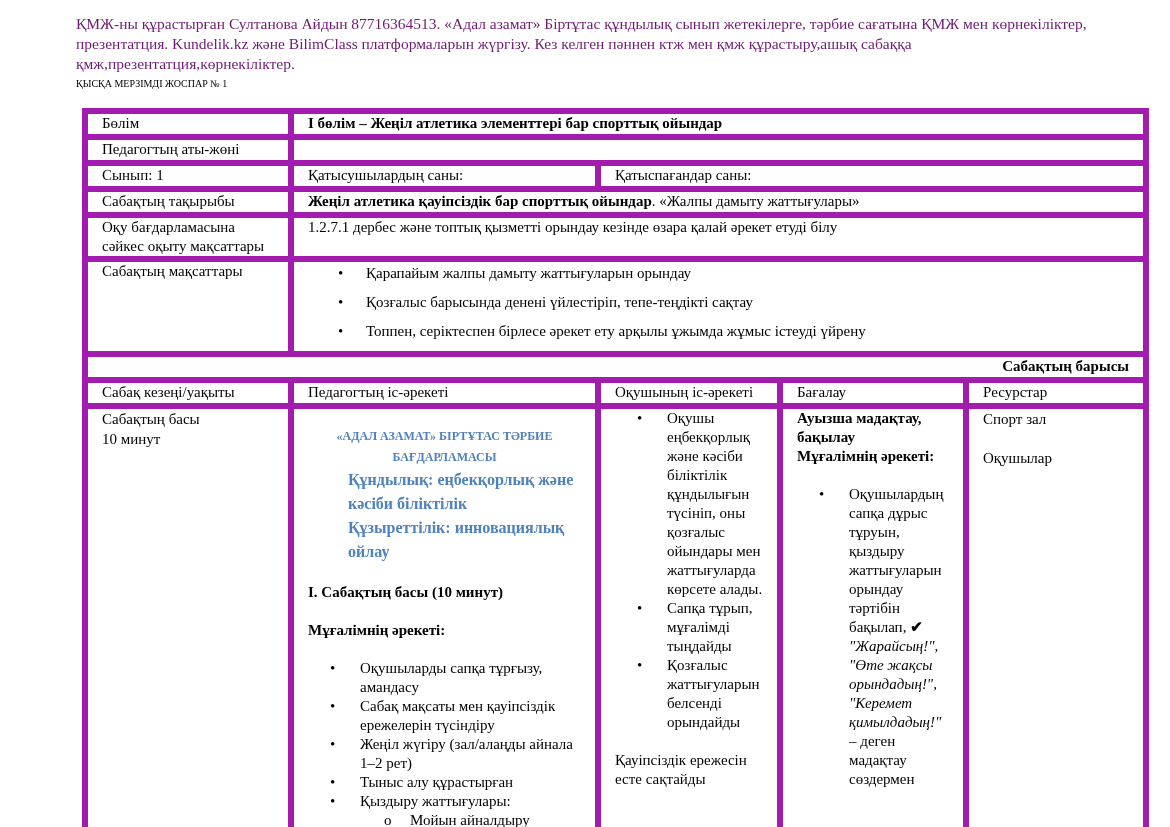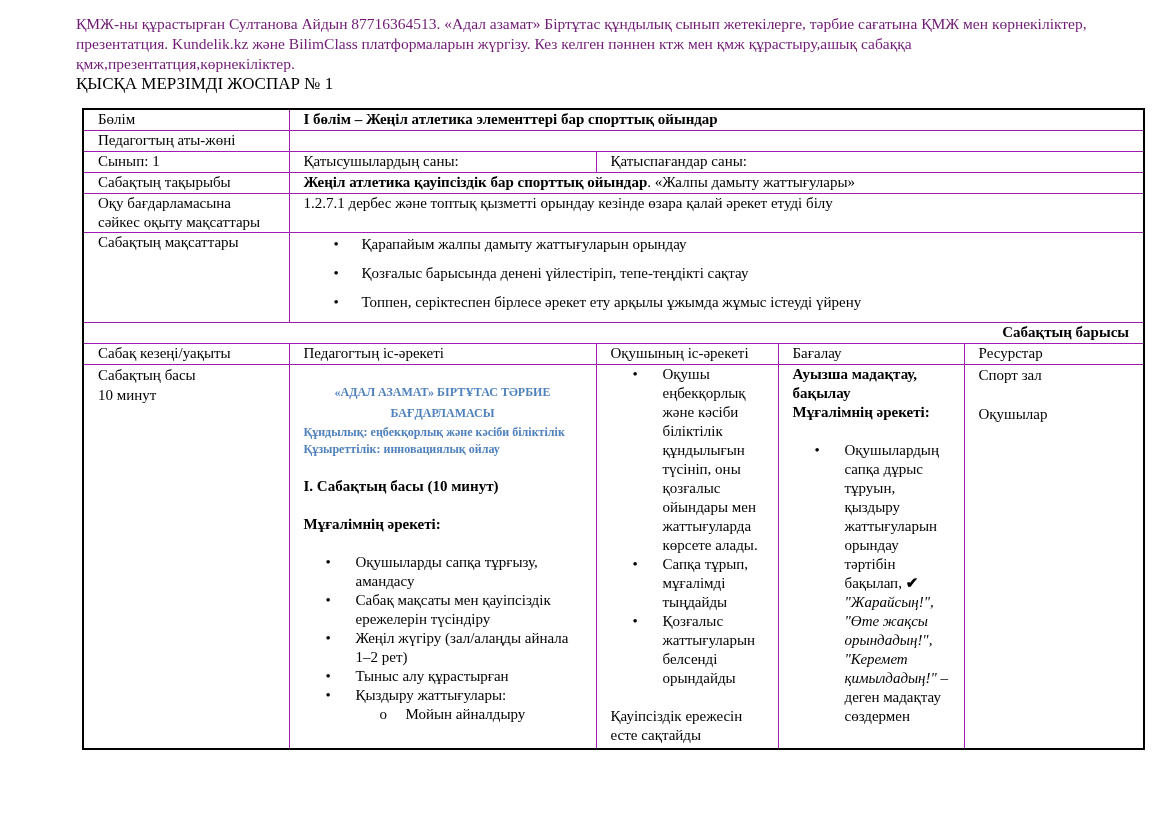--- a/index.html
+++ b/index.html
@@ -5,42 +5,42 @@
   html,body{margin:0;padding:0;background:#fff;}
   body{
     width:1170px;height:827px;
     font-family:"Liberation Serif","DejaVu Serif",serif;
     color:#000;overflow:hidden;
   }
   .page{padding:14px 26px 0 76px;}
   .note{
     width:1048px;font-size:15.5px;line-height:20px;color:#701a75;
   }
-  .doc-title{font-size:17px;line-height:20px;font-weight:normal;margin:0;}
+  .doc-title{font-size:10px;line-height:20px;font-weight:normal;margin:0;}
   table.plan{
     border-collapse:collapse;table-layout:fixed;
     width:1061px;margin:14px 0 0 6px;
     font-size:15px;line-height:19px;
     border:2px solid #000;
   }
   table.plan td{
-    border:1px solid #a21caf;
+    border:6px solid #a21caf;
     padding:0 14px;
     vertical-align:top;
     overflow:hidden;
   }
   tr.h20 td{height:20px;}
   .b{font-weight:bold;}
   .center{text-align:right;}
   .accent{color:#4f81bd;font-weight:bold;}
   .program-title{
     color:#4f81bd;font-weight:bold;font-size:12px;line-height:21px;
     text-align:center;padding:0 10px;
   }
-  .accent-line{font-size:12px;line-height:17px;}
+  .accent-line{font-size:16px;line-height:24px;margin-left:40px;}
   .sp{height:17px;}
   .sps{height:19px;}
   .bul{display:flex;margin-left:22px;}
   .bul .m{flex:none;width:30px;}
   .bul.goal{margin-left:30px;margin-top:2px;margin-bottom:10px;}
   .bul.goal .m{width:28px;}
   .subbul{display:flex;margin-left:76px;}
   .subbul .m{flex:none;width:26px;}
   .stage-cell div{line-height:20px;}
   .check{font-weight:bold;}

